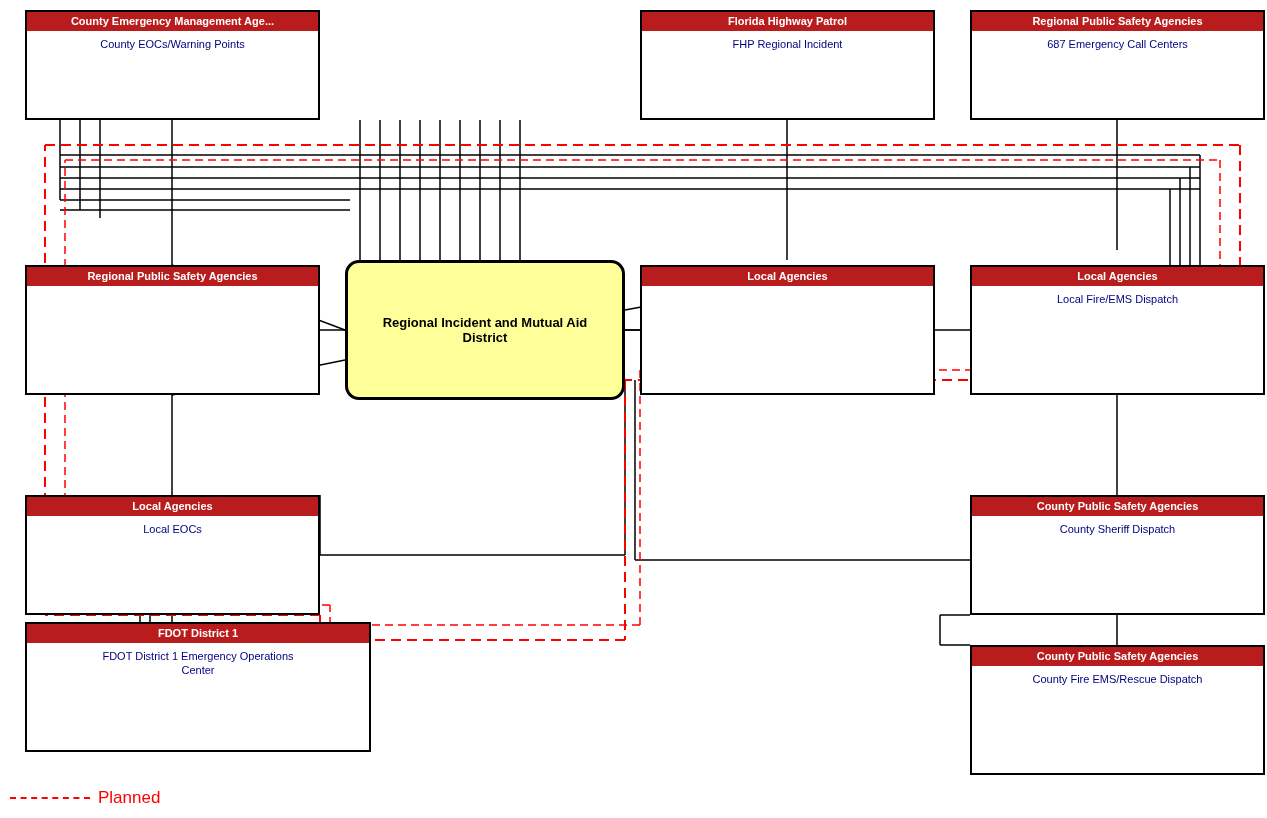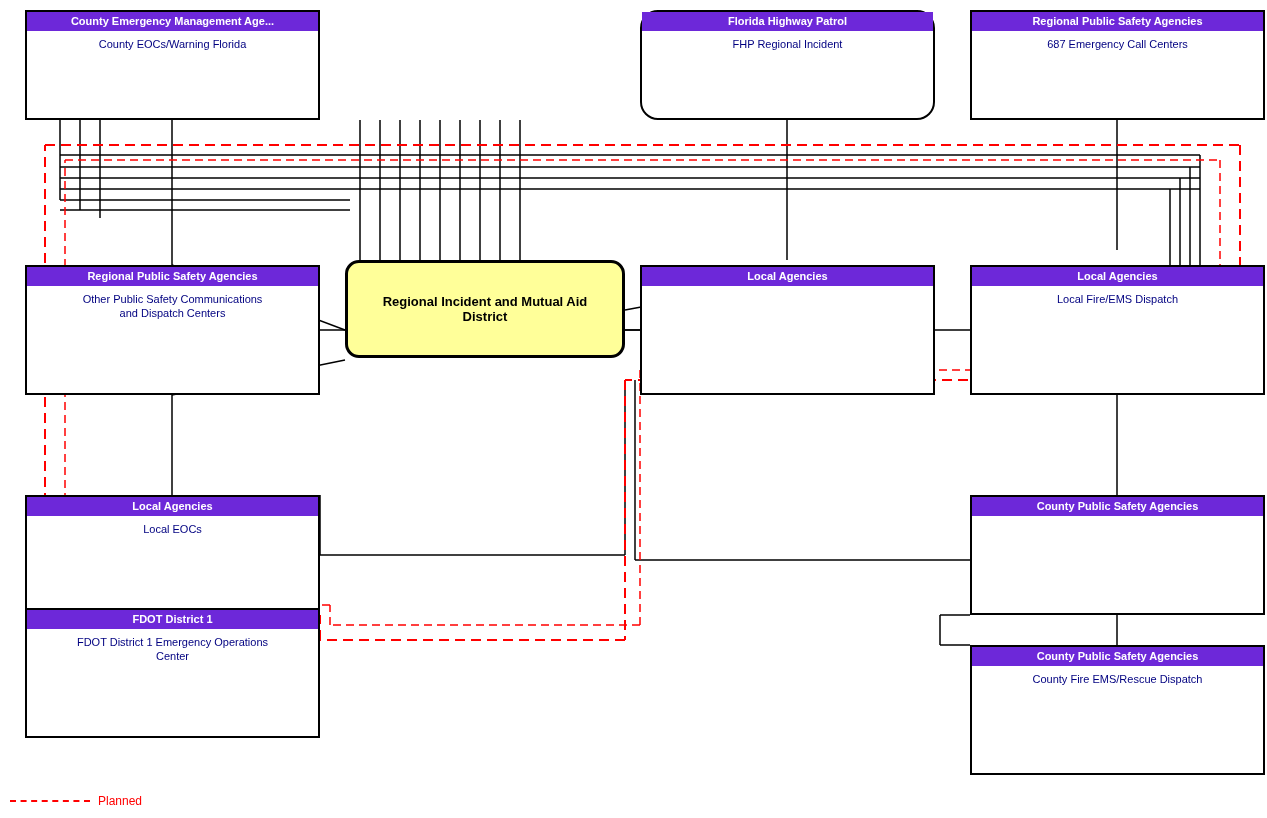--- a/index.html
+++ b/index.html
@@ -10,21 +10,21 @@
       height: 818px;
       position: relative;
       overflow: hidden;
     }
     .node {
       position: absolute;
       border: 2px solid #000;
       background: white;
     }
     .node-header {
-      background: #6d28d9;
+      background: #b91c1c;
       color: white;
       font-size: 11px;
       font-weight: bold;
       text-align: center;
       padding: 3px 4px;
       line-height: 1.2;
     }
     .node-body {
       padding: 6px 4px;
       font-size: 11px;
@@ -63,21 +63,21 @@
       font-size: 12px;
     }
     .legend-line {
       width: 80px;
       height: 0;
       border-top: 2px dashed red;
       margin-right: 8px;
     }
     .legend-label {
       color: red;
-      font-size: 12px;
+      font-size: 17px;
     }
   </style>
 </head>
 <body>
 
 <svg class="connections">
 
   <line x1="172" y1="120" x2="172" y2="265" stroke="black" stroke-width="1.5"></line>
   <line x1="172" y1="265" x2="345" y2="330" stroke="black" stroke-width="1.5"></line>
 
@@ -160,47 +160,43 @@
   <line x1="640" y1="370" x2="640" y2="625" stroke="red" stroke-width="1.5" stroke-dasharray="8,5"></line>
   <line x1="640" y1="625" x2="330" y2="625" stroke="red" stroke-width="1.5" stroke-dasharray="8,5"></line>
   <line x1="330" y1="625" x2="330" y2="605" stroke="red" stroke-width="1.5" stroke-dasharray="8,5"></line>
   <line x1="330" y1="605" x2="65" y2="605" stroke="red" stroke-width="1.5" stroke-dasharray="8,5"></line>
   <line x1="65" y1="605" x2="65" y2="160" stroke="red" stroke-width="1.5" stroke-dasharray="8,5"></line>
 </svg>
 
 <div class="node" style="left:25px; top:10px; width:295px; min-height:110px;">
   <div class="node-header">County Emergency Management Age...</div>
   <div class="node-body">
-    <span>County EOCs/Warning Florida</span>
-  </div>
-</div>
-
-<div class="node" style="left:640px; top:10px; width:295px; min-height:110px;border-radius:18px;">
+    <span>County EOCs/Warning Points</span>
+  </div>
+</div>
+
+<div class="node" style="left:640px; top:10px; width:295px; min-height:110px;">
   <div class="node-header">Florida Highway Patrol</div>
   <div class="node-body">
     <span>FHP Regional Incident</span>
   </div>
 </div>
 
 <div class="node" style="left:970px; top:10px; width:295px; min-height:110px;">
   <div class="node-header">Regional Public Safety Agencies</div>
   <div class="node-body">
     <span>687 Emergency Call Centers</span>
   </div>
 </div>
 
 <div class="node" style="left:25px; top:265px; width:295px; min-height:130px;">
   <div class="node-header">Regional Public Safety Agencies</div>
-  <div class="node-body">
-    <span>Other Public Safety Communications</span><br>
-    <span>and Dispatch Centers</span>
-  </div>
-</div>
-
-<div class="center-node" style="left:345px; top:260px; width:280px; height:98px;">
+</div>
+
+<div class="center-node" style="left:345px; top:260px; width:280px; height:140px;">
   <div>
     <span>Regional Incident and Mutual Aid</span><br>
     <span>District</span>
   </div>
 </div>
 
 <div class="node" style="left:640px; top:265px; width:295px; min-height:130px;">
   <div class="node-header">Local Agencies</div>
 </div>
 
@@ -213,23 +209,26 @@
 
 <div class="node" style="left:25px; top:495px; width:295px; min-height:120px;">
   <div class="node-header">Local Agencies</div>
   <div class="node-body">
     <span>Local EOCs</span>
   </div>
 </div>
 
 <div class="node" style="left:970px; top:495px; width:295px; min-height:120px;">
   <div class="node-header">County Public Safety Agencies</div>
-</div>
-
-<div class="node" style="left:25px; top:608px; width:295px; min-height:130px;">
+  <div class="node-body">
+    <span>County Sheriff Dispatch</span>
+  </div>
+</div>
+
+<div class="node" style="left:25px; top:622px; width:346px; min-height:130px;">
   <div class="node-header">FDOT District 1</div>
   <div class="node-body">
     <span>FDOT District 1 Emergency Operations</span><br>
     <span>Center</span>
   </div>
 </div>
 
 <div class="node" style="left:970px; top:645px; width:295px; min-height:130px;">
   <div class="node-header">County Public Safety Agencies</div>
   <div class="node-body">

